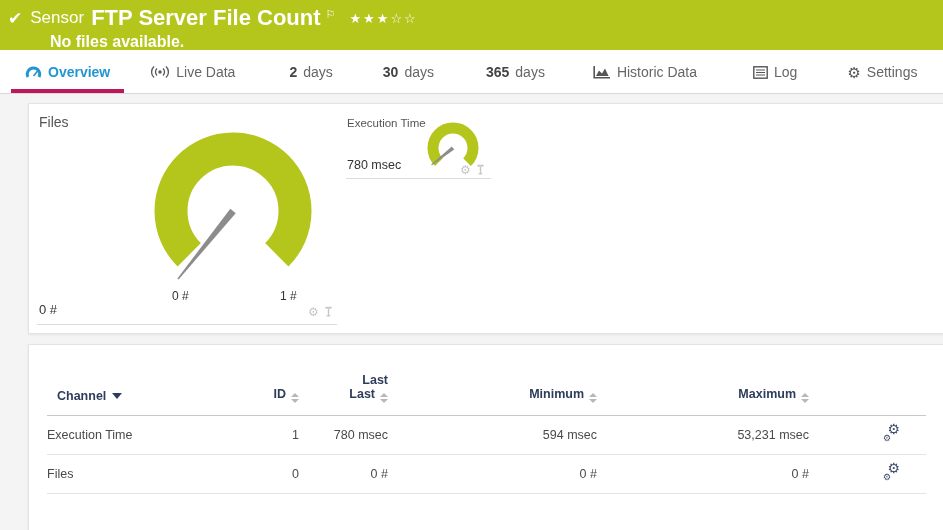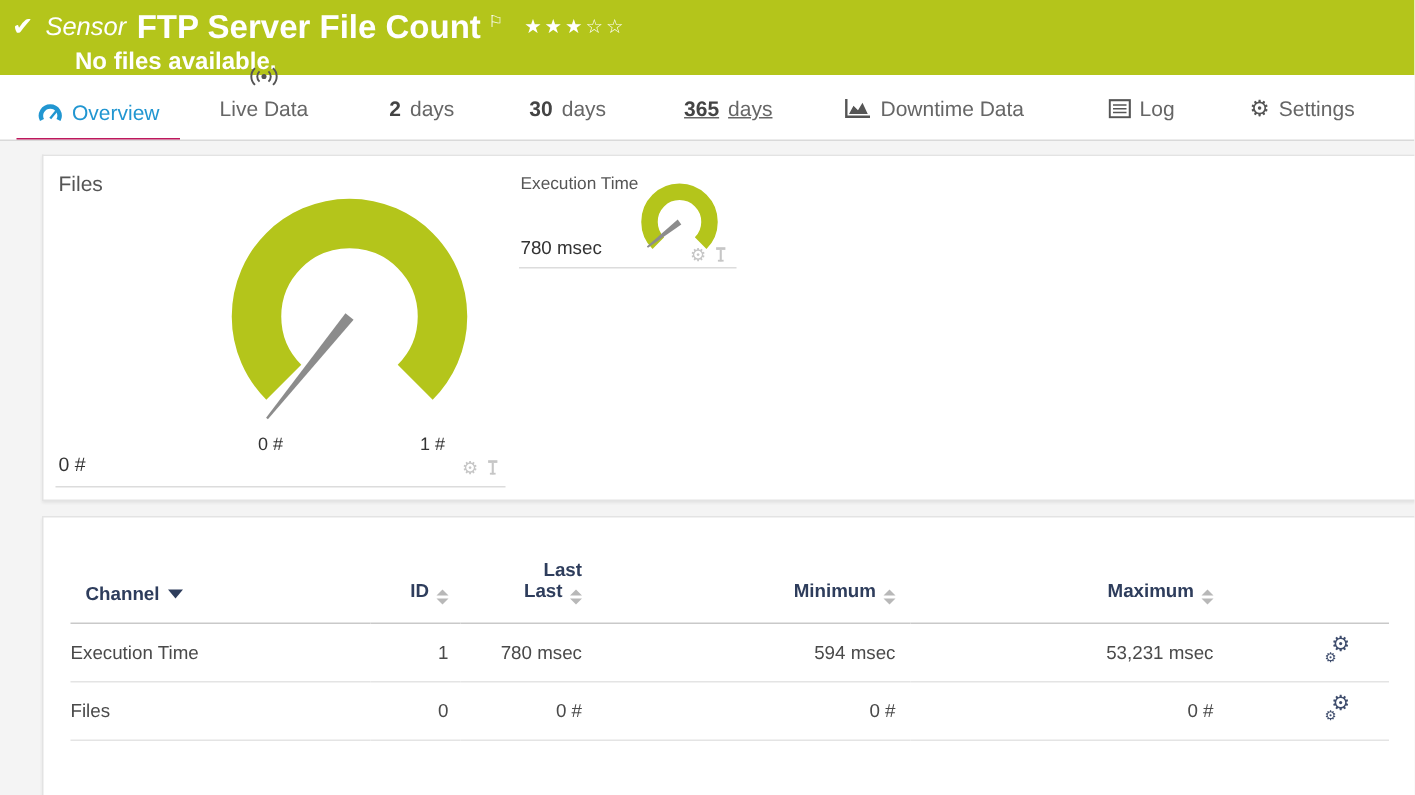--- a/index.html
+++ b/index.html
@@ -5,36 +5,36 @@
   html,body{margin:0;padding:0;}
   body{
     width:943px;height:530px;overflow:hidden;background:#f4f4f4;
     font-family:"Liberation Sans","DejaVu Sans",sans-serif;
     -webkit-font-smoothing:antialiased;
   }
   
   .topbar{background:#b4c51b;color:#fff;height:50px;}
   .topbar-row1{display:flex;align-items:center;padding:5px 0 0 8px;}
   .check{font-size:17px;font-weight:bold;margin-right:8px;}
-  .kind{font-style:italic;font-size:17px;margin-right:7px;}
+  .kind{font-size:17px;margin-right:7px;}
   .title{font-weight:bold;font-size:22px;}
   .flag{font-size:11px;margin:-8px 0 0 5px;}
   .stars{font-size:13px;letter-spacing:2px;margin-left:14px;}
   .topbar-msg{padding-left:50px;font-size:16px;font-weight:bold;margin-top:2px;}
   
   .tabbar{background:#fff;height:43px;border-bottom:1px solid #d9d9d9;display:flex;align-items:flex-end;white-space:nowrap;}
   .tab{display:flex;align-items:center;gap:6px;padding:0 14px 13px;font-size:14px;color:#666;cursor:pointer;}
   .tab .tab-bold{font-weight:bold;color:#444;}
   .tab .tab-bold:empty{display:none;}
-  .tab.active{color:#2196d1;font-weight:normal;border-bottom:1px solid #be185d;padding-bottom:9px;margin-top:40px;}
+  .tab.active{color:#2196d1;font-weight:bold;border-bottom:4px solid #be185d;padding-bottom:9px;margin-top:40px;}
   .tab:nth-child(1){margin-left:11px;}
-  .tab:nth-child(2){margin-left:12px;flex-direction:column;}
+  .tab:nth-child(2){margin-left:12px;}
   .tab:nth-child(3){margin-left:26px;}
   .tab:nth-child(4){margin-left:22px;}
-  .tab:nth-child(5){margin-left:24px;text-decoration:underline;}
+  .tab:nth-child(5){margin-left:24px;}
   .tab:nth-child(6){margin-left:20px;}
   .tab:nth-child(7){margin-left:28px;text-align:center;}
   .tab:nth-child(8){margin-left:22px;}
   .tab svg{display:block;}
   
   .panel{background:#fff;border:1px solid #e3e3e3;border-right:none;box-shadow:0 1px 2px rgba(0,0,0,.07);}
   .panel-gauges{margin:9px 0 0 28px;width:915px;height:229px;position:relative;}
   .panel-table{margin:10px 0 0 28px;width:915px;height:200px;position:relative;}
   
   .g-title{position:absolute;left:10px;top:10px;font-size:14px;color:#555;}
@@ -116,21 +116,21 @@
   <div class="tab">
     <span class="tab-bold">365</span>
     <span>days</span>
   </div>
   <div class="tab">
     <svg width="18" height="14" viewBox="0 0 18 14">
       <path d="M1.2 1 V12.8 H17" fill="none" stroke="#555" stroke-width="1.6"></path>
       <path d="M3 11 L6 5.5 L9 8.5 L12 3.5 L15.5 11 Z" fill="#555"></path>
     </svg>
 
-    <span>Downtime Data</span>
+    <span>Historic Data</span>
   </div>
   <div class="tab">
     <svg width="15" height="13" viewBox="0 0 15 13">
       <rect x="0.8" y="0.8" width="13.4" height="11.4" fill="none" stroke="#555" stroke-width="1.4"></rect>
       <path d="M3 4 H12 M3 6.5 H12 M3 9 H12" stroke="#555" stroke-width="1.1"></path>
     </svg>
 
     <span>Log</span>
   </div>
   <div class="tab">

